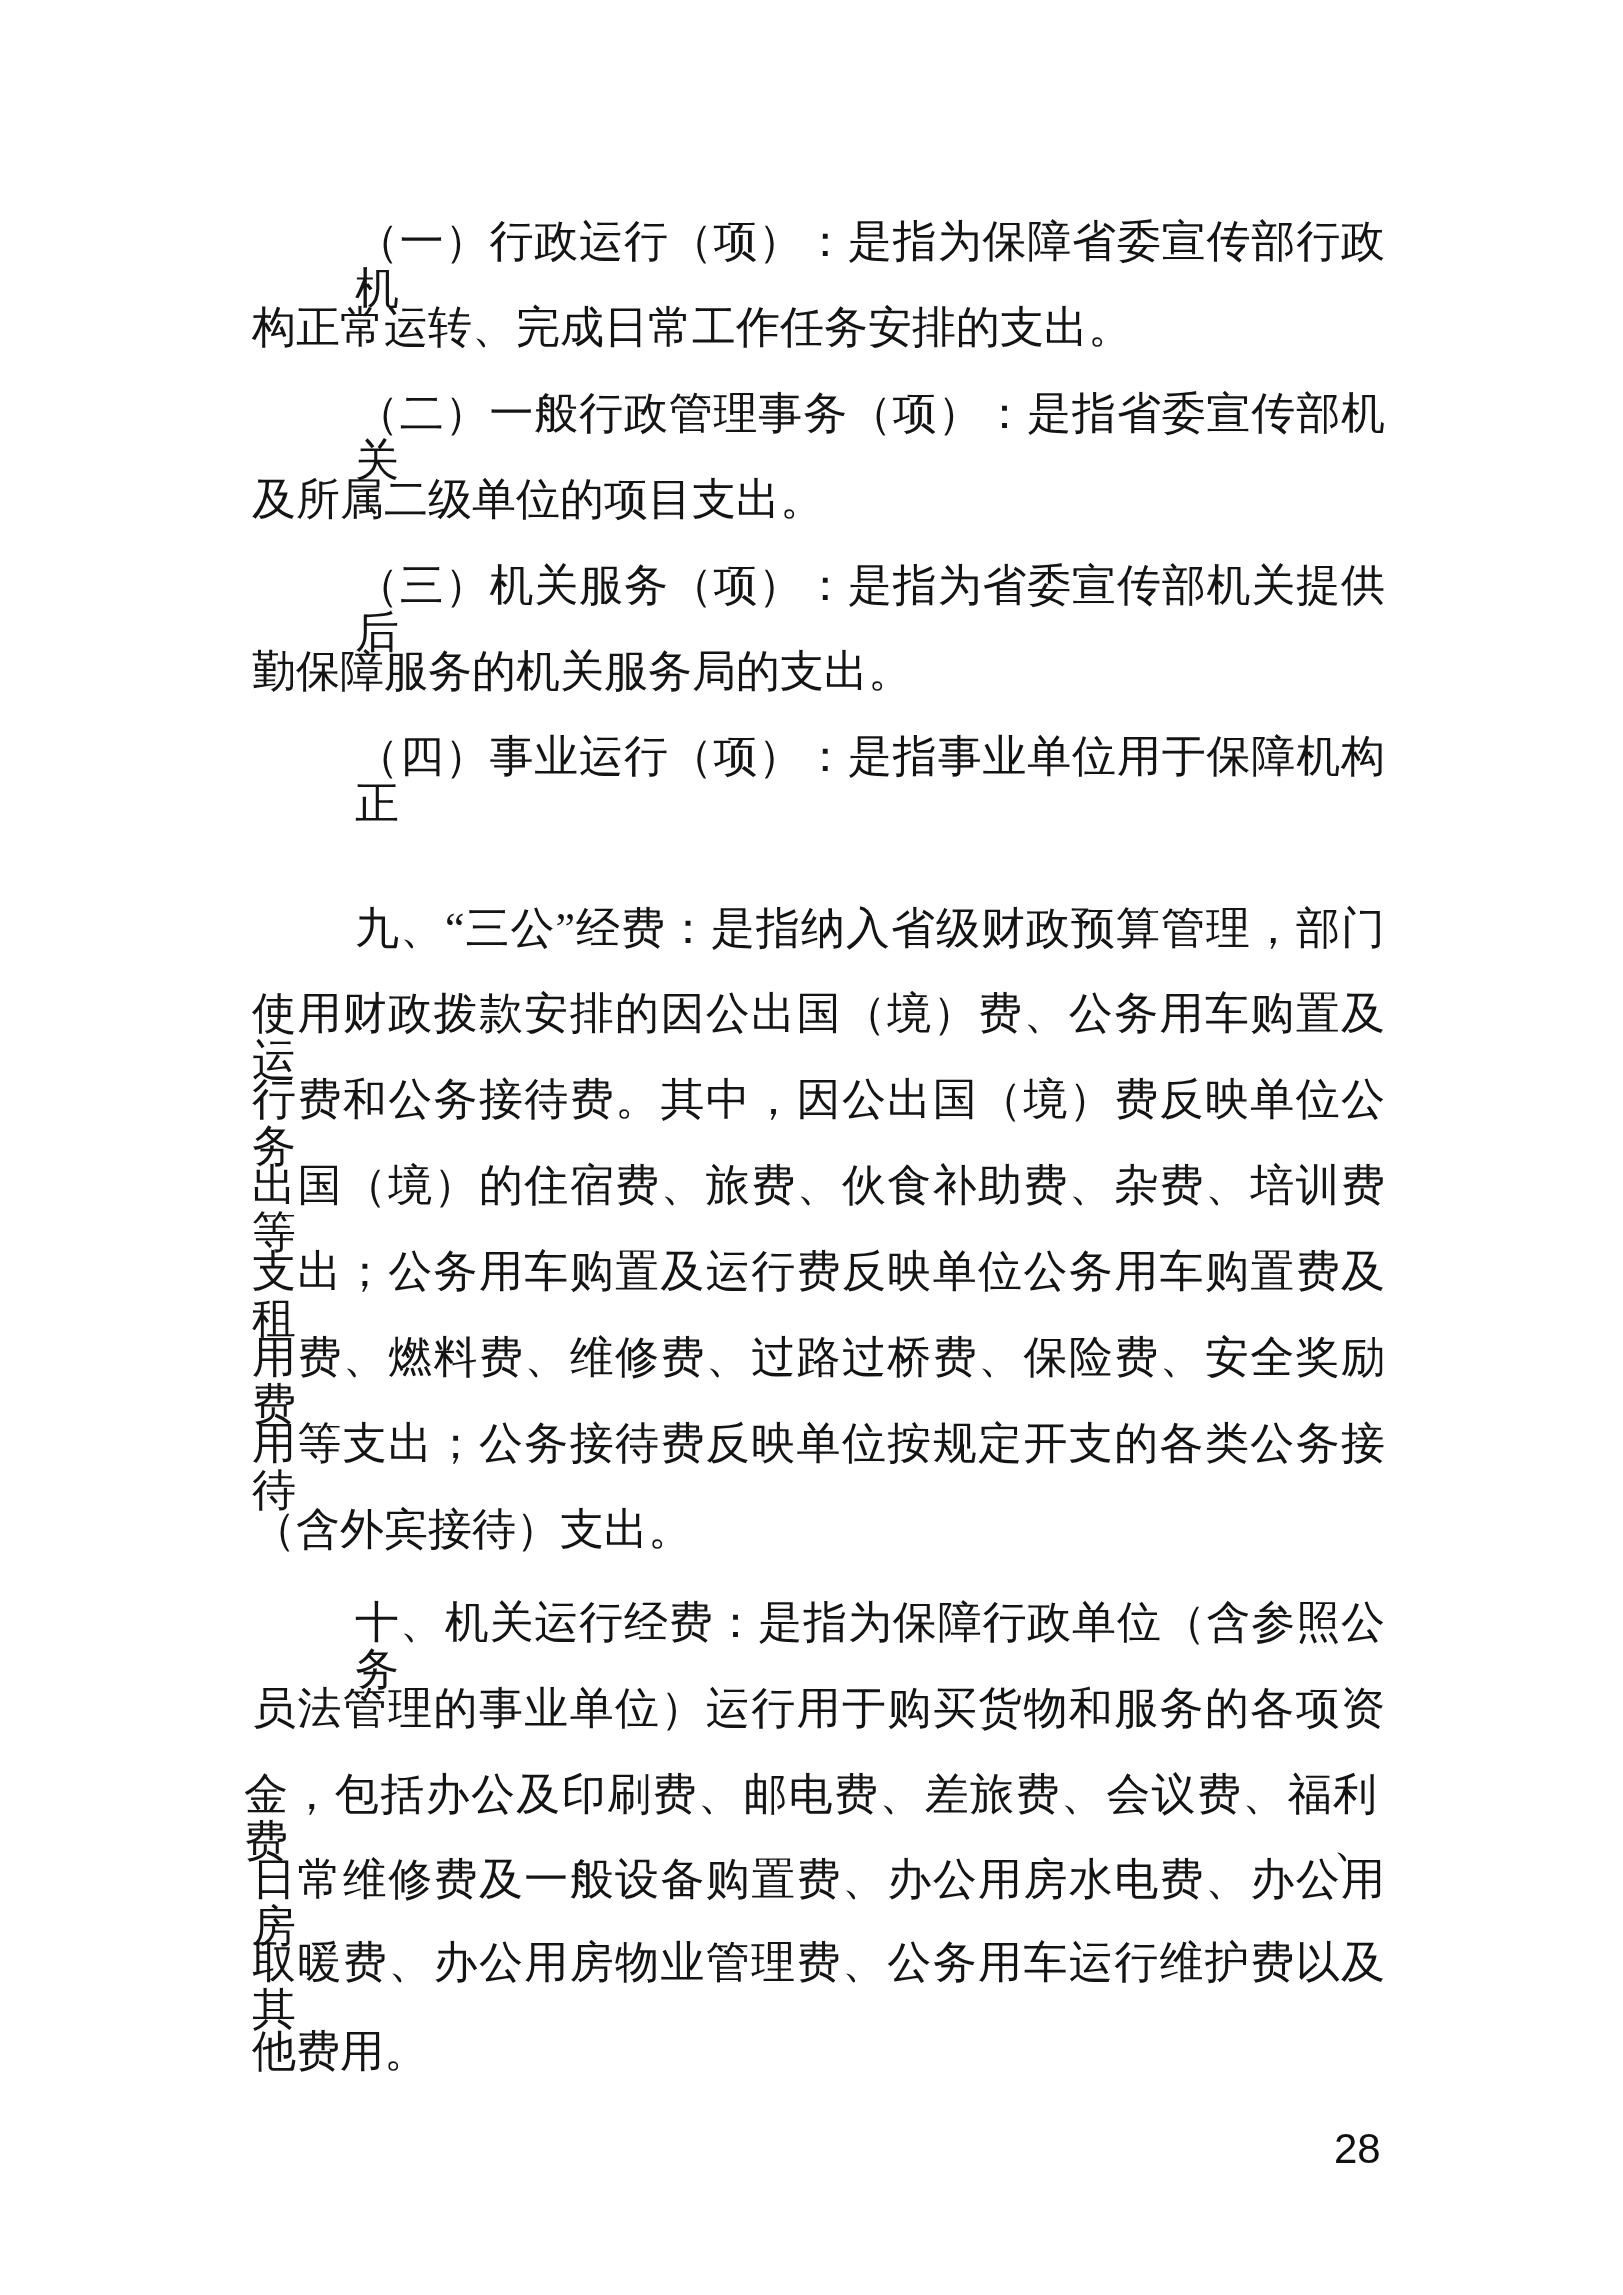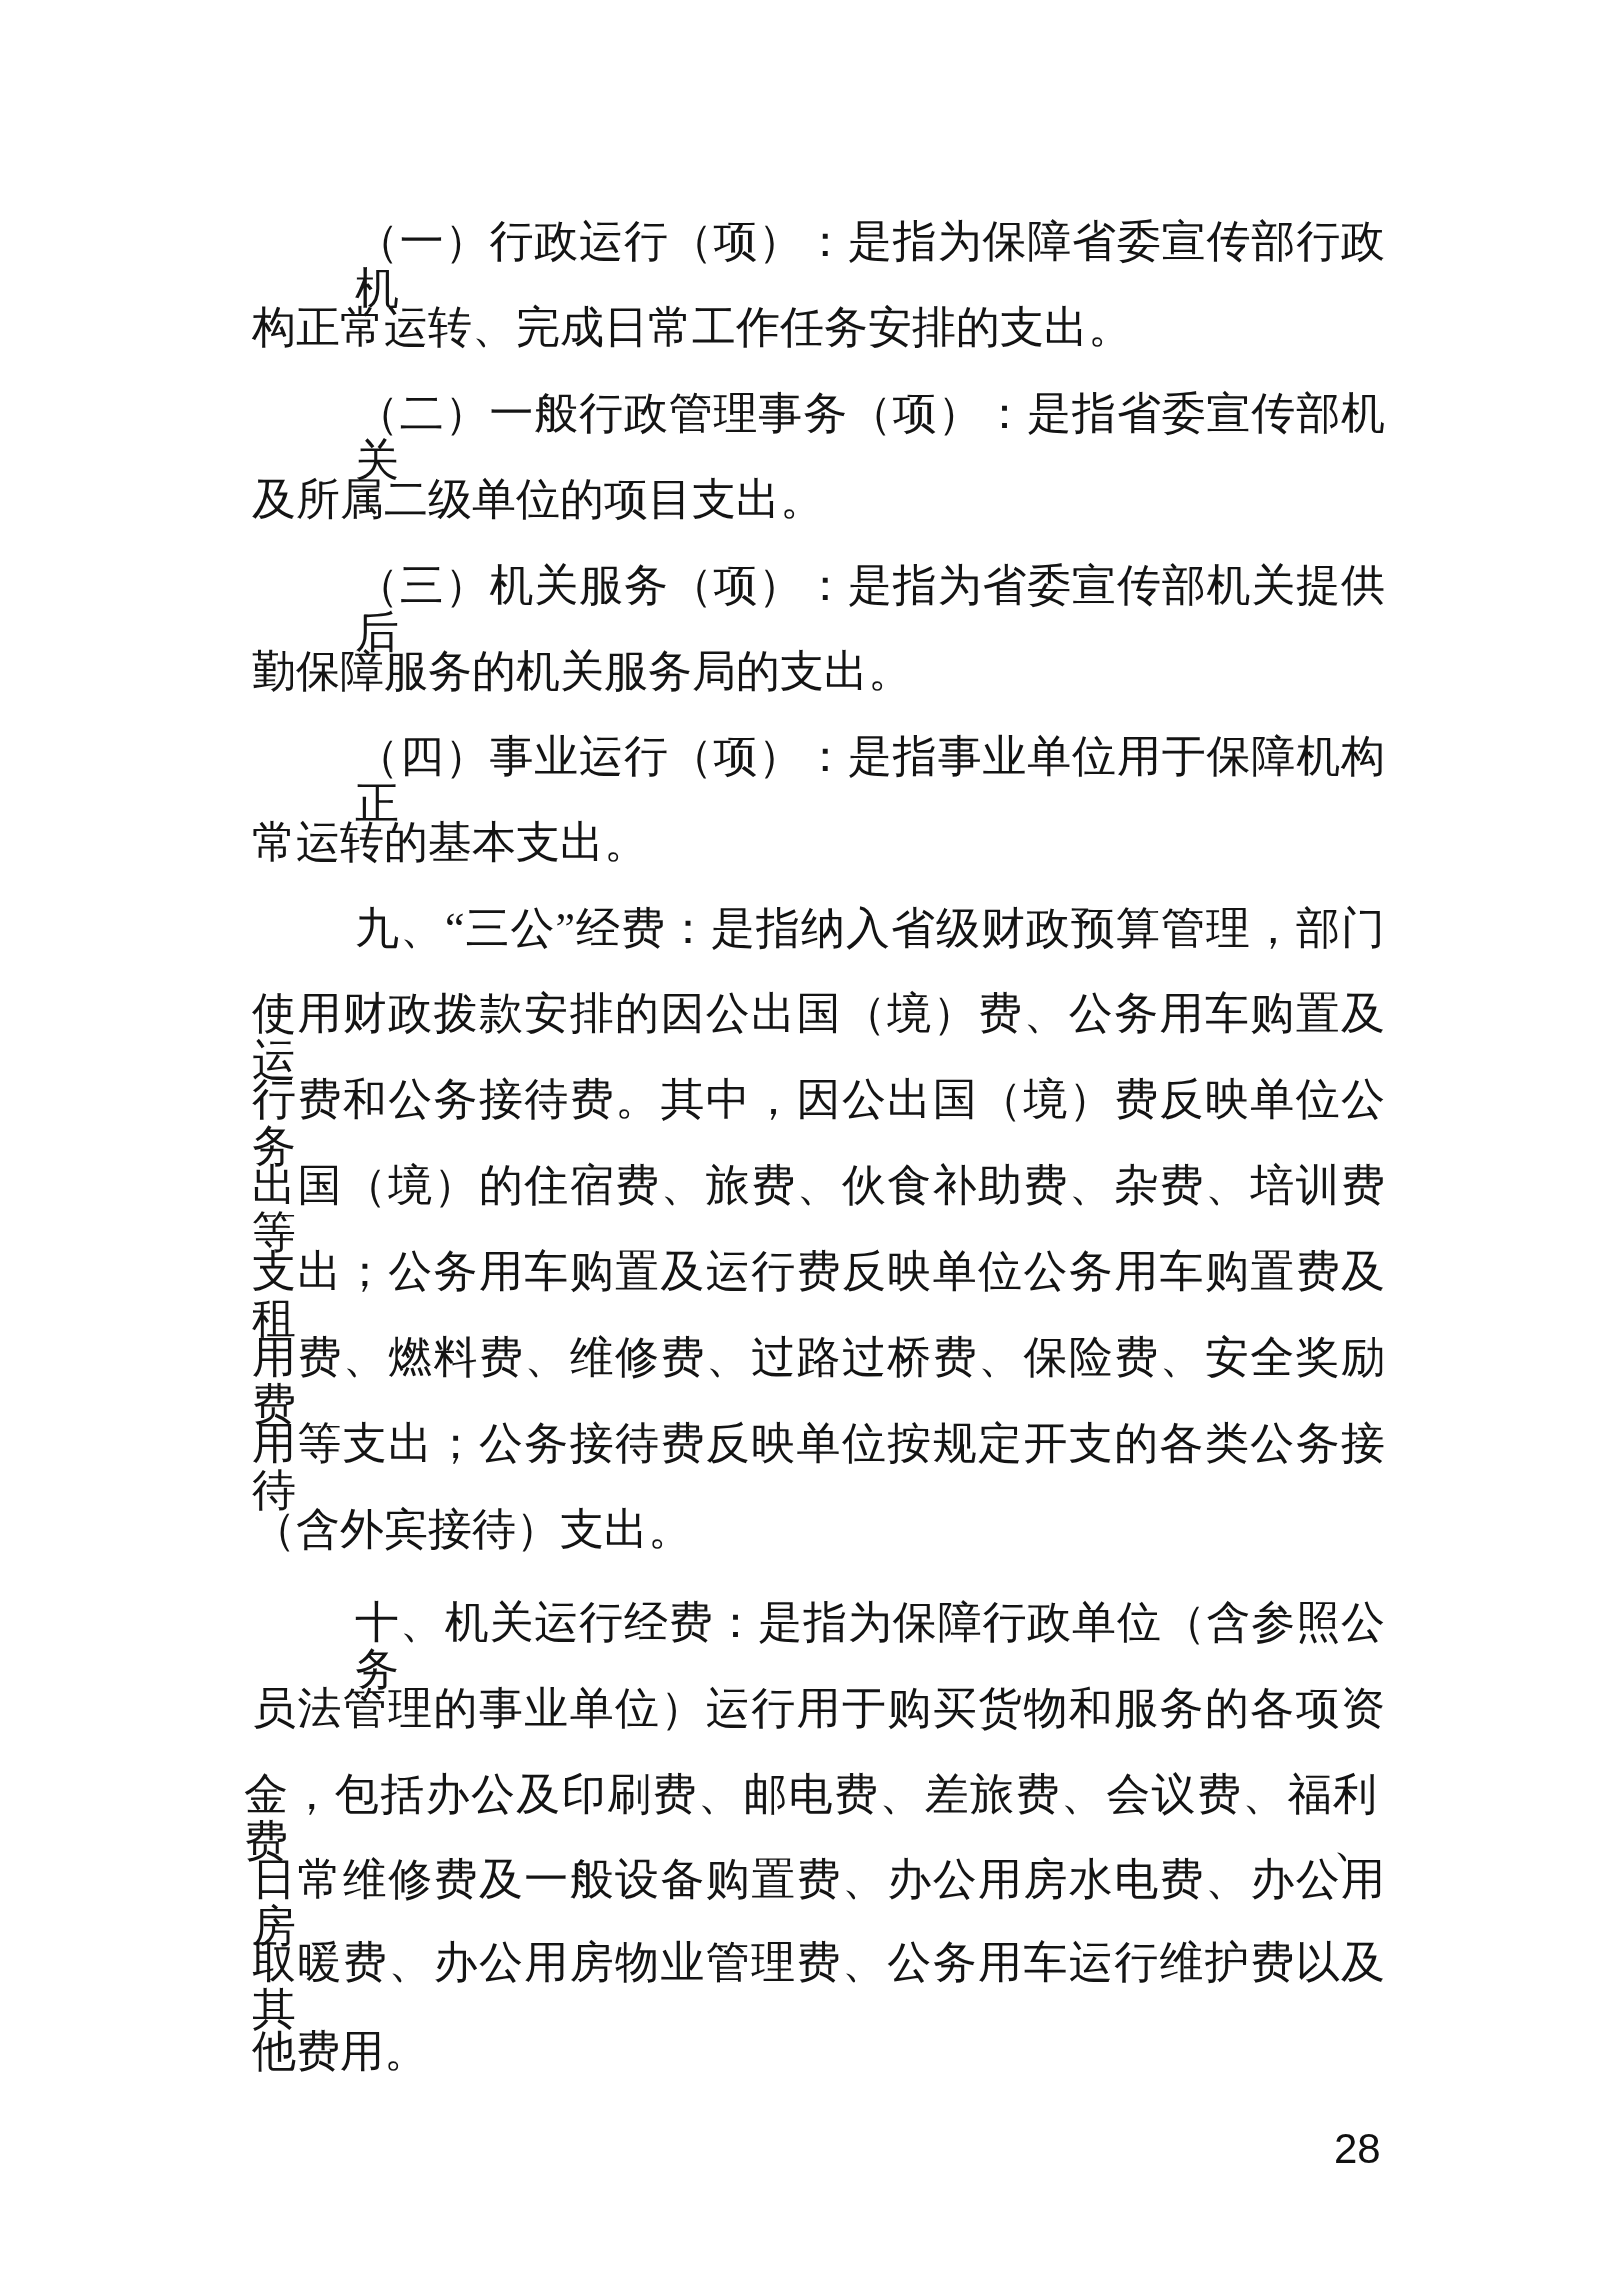--- a/index.html
+++ b/index.html
@@ -53,21 +53,20 @@
 
 <div class="page">
   <div class="doc-body">
       <div class="line fill" style="left: 355px; top: 205px; width: 1030px;">（一）行政运行（项）：是指为保障省委宣传部行政机</div>
       <div class="line" style="left: 252px; top: 291px;">构正常运转、完成日常工作任务安排的支出。</div>
       <div class="line fill" style="left: 355px; top: 377px; width: 1030px;">（二）一般行政管理事务（项）：是指省委宣传部机关</div>
       <div class="line fill" style="left: 355px; top: 549px; width: 1030px;">（三）机关服务（项）：是指为省委宣传部机关提供后</div>
       <div class="line" style="left: 252px; top: 463px;">及所属二级单位的项目支出。</div>
       <div class="line" style="left: 252px; top: 635px;">勤保障服务的机关服务局的支出。</div>
       <div class="line fill" style="left: 355px; top: 720px; width: 1030px;">（四）事业运行（项）：是指事业单位用于保障机构正</div>
-      <div class="line" style="left: 252px; top: 806px;">常运转的基本支出。</div>
       <div class="line fill" style="left: 355px; top: 892px; width: 1030px;">九、“三公”经费：是指纳入省级财政预算管理，部门</div>
       <div class="line fill" style="left: 252px; top: 977px; width: 1133px;">使用财政拨款安排的因公出国（境）费、公务用车购置及运</div>
       <div class="line fill" style="left: 252px; top: 1063px; width: 1133px;">行费和公务接待费。其中，因公出国（境）费反映单位公务</div>
       <div class="line fill" style="left: 252px; top: 1149px; width: 1133px;">出国（境）的住宿费、旅费、伙食补助费、杂费、培训费等</div>
       <div class="line fill" style="left: 252px; top: 1235px; width: 1133px;">支出；公务用车购置及运行费反映单位公务用车购置费及租</div>
       <div class="line fill" style="left: 252px; top: 1321px; width: 1133px;">用费、燃料费、维修费、过路过桥费、保险费、安全奖励费</div>
       <div class="line fill" style="left: 252px; top: 1407px; width: 1133px;">用等支出；公务接待费反映单位按规定开支的各类公务接待</div>
       <div class="line fill" style="left: 355px; top: 1586px; width: 1030px;">十、机关运行经费：是指为保障行政单位（含参照公务</div>
       <div class="line" style="left: 252px; top: 1493px;">（含外宾接待）支出。</div>
       <div class="line fill" style="left: 252px; top: 1672px; width: 1133px;">员法管理的事业单位）运行用于购买货物和服务的各项资</div>

